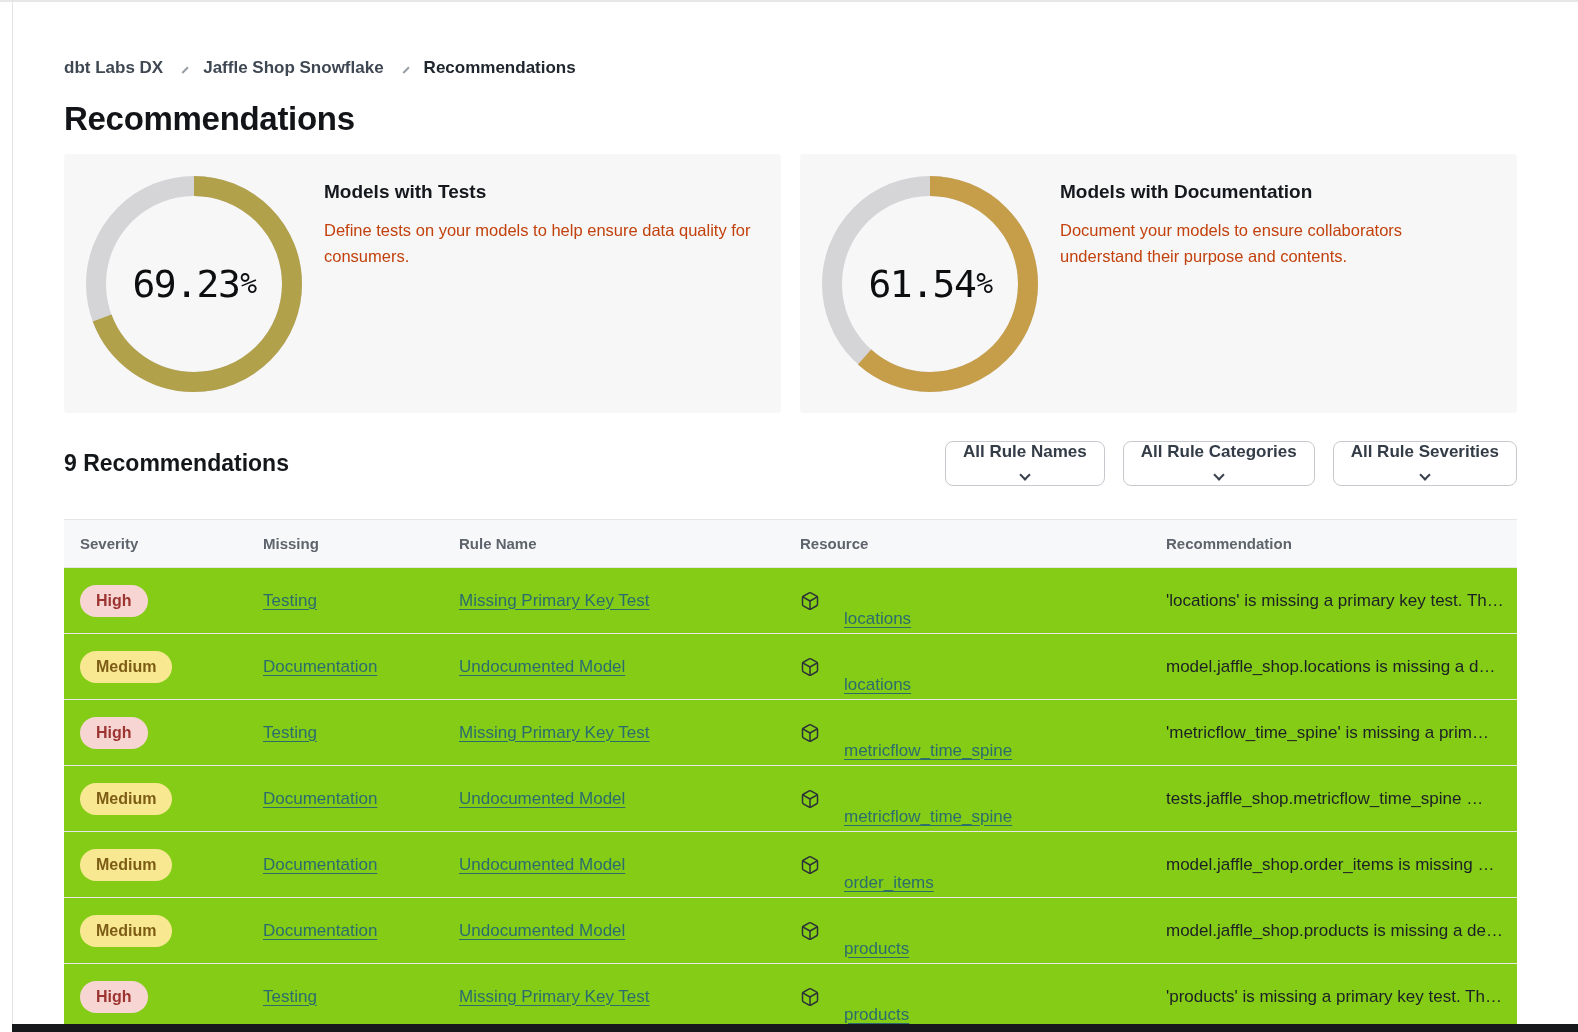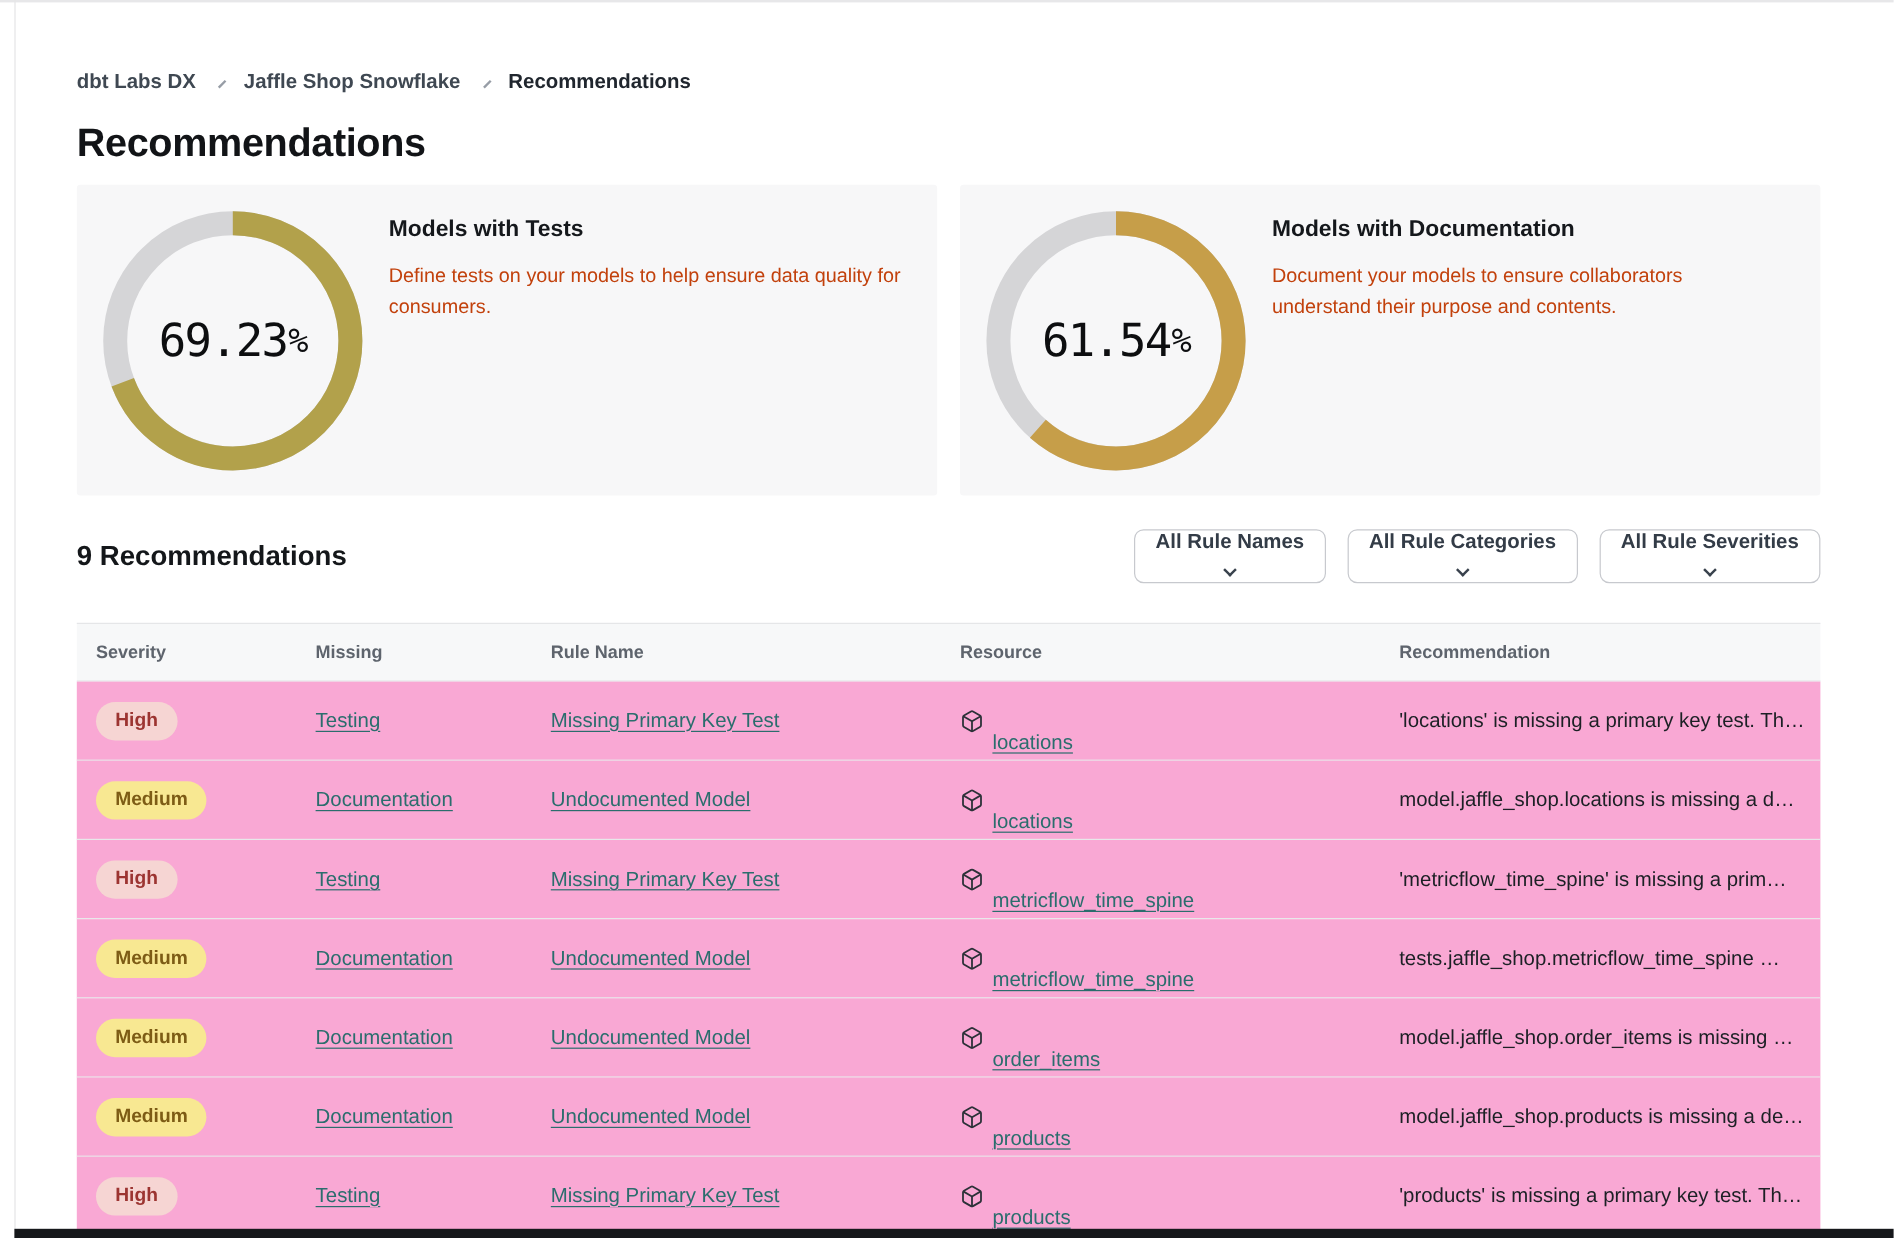--- a/index.html
+++ b/index.html
@@ -52,27 +52,27 @@
                 font-family:"Liberation Sans", sans-serif;flex-direction:column; }
   .chev { width:8px; height:8px; border-right:2.4px solid #39424d; border-bottom:2.4px solid #39424d;
           transform:rotate(45deg); margin-top:-5px; flex:none; }
 
   
   .table { margin-top:33px; }
   .thead, .trow { display:grid; grid-template-columns:183px 196px 341px 366px 1fr;
                   padding-left:16px; align-items:center; }
   .thead { height:49px; background:#f7f8f9; border-top:1px solid #e5e6e8; border-bottom:1px solid #e5e6e8;
            font-size:15px; font-weight:bold; color:#5e646d; }
-  .trow { height:66px; border-bottom:1px solid #e8e8ea; font-size:17px; background:#f9a8d4; }
+  .trow { height:66px; border-bottom:1px solid #e8e8ea; font-size:17px; background:#84cc16; }
   .badge { display:inline-block; padding:7px 16px; border-radius:17px; font-size:16px; font-weight:bold; }
   .badge[data-level="high"]   { background:#f6d5d3; color:#9c3431; }
   .badge[data-level="medium"] { background:#f8e892; color:#7d5c15; }
   .lnk { color:#2b6d6d; text-decoration:underline; text-underline-offset:3px;
          text-decoration-thickness:1px; cursor:pointer;margin-top:36px; }
-  .res { display:flex; align-items:center; gap:7px; }
+  .res { display:flex; align-items:center; gap:24px; }
   .cube { display:flex; align-items:center; flex:none; }
   .rec { color:#1c2025; white-space:nowrap; overflow:hidden; }
 </style>
 </head>
 <body>
 
 <div class="top-rule"></div>
 <div class="left-rule"></div>
 
 <div class="content">

